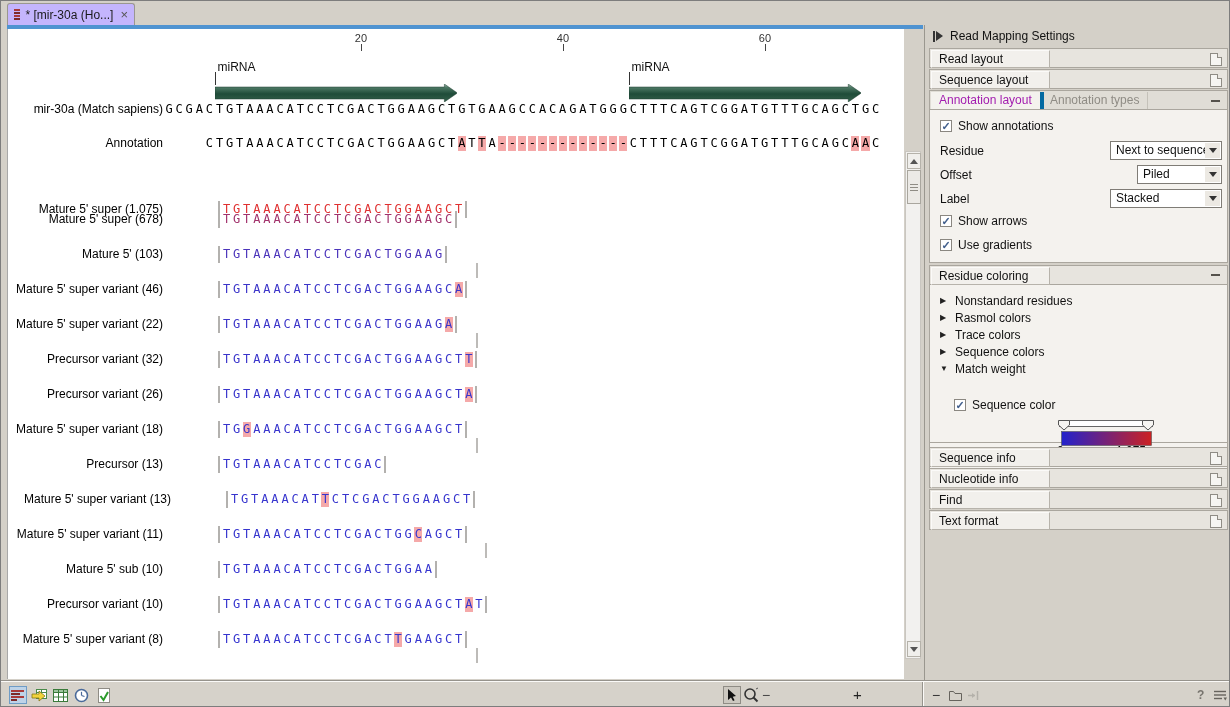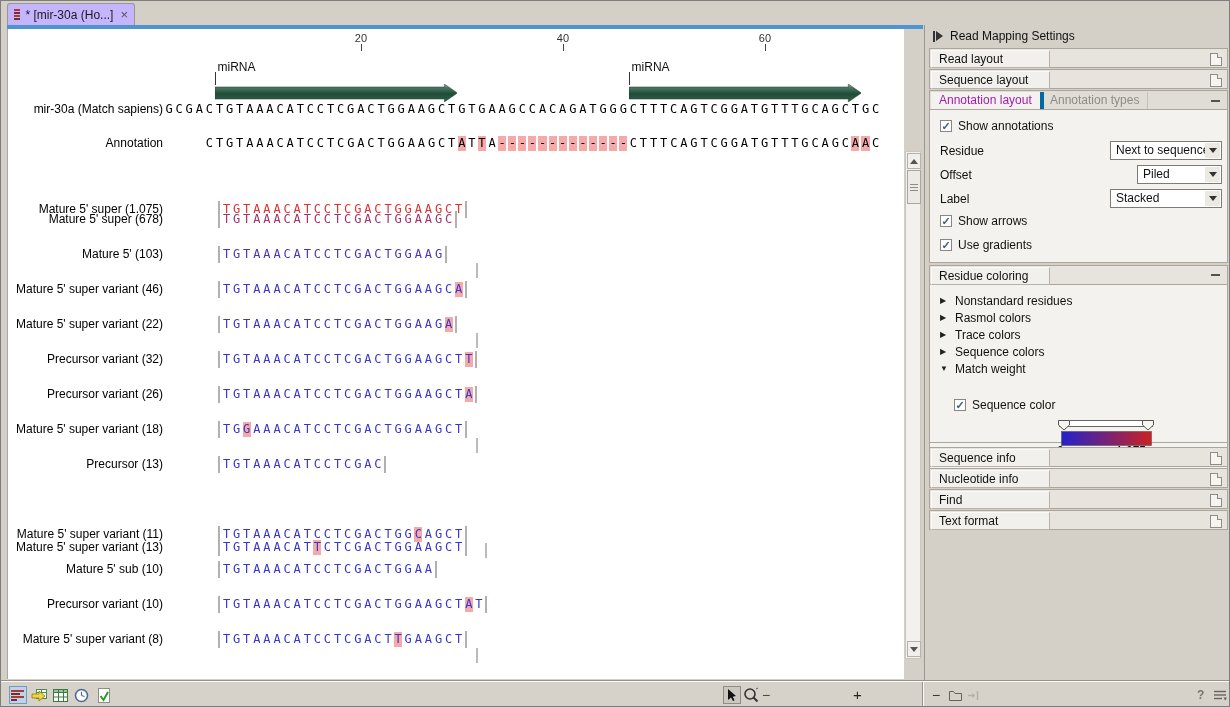--- a/index.html
+++ b/index.html
@@ -212,21 +212,21 @@
           <div class="rtick" style="left: 209.5px; top: -1px;"></div>
           <div class="rtick" style="left: 456.9px; top: -1px;"></div>
           <div class="xtick" style="left: 468.02px; top: 16px;"></div>
         </div>
         <div class="abs" style="left: 0px; top: 428px; width: 897px; height: 20px;">
           <div class="rowlabel">Precursor (13)</div>
           <div class="cells" style="left: 213.5px; color: rgb(55, 53, 206);"><span class="cell">T</span><span class="cell">G</span><span class="cell">T</span><span class="cell">A</span><span class="cell">A</span><span class="cell">A</span><span class="cell">C</span><span class="cell">A</span><span class="cell">T</span><span class="cell">C</span><span class="cell">C</span><span class="cell">T</span><span class="cell">C</span><span class="cell">G</span><span class="cell">A</span><span class="cell">C</span></div>
           <div class="rtick" style="left: 209.5px; top: -1px;"></div>
           <div class="rtick" style="left: 376.1px; top: -1px;"></div>
         </div>
-        <div class="abs" style="left: 0px; top: 463px; width: 878px; height: 20px; margin-top: 48px;">
+        <div class="abs" style="left: 8px; top: 463px; width: 878px; height: 20px;">
           <div class="rowlabel">Mature 5' super variant (13)</div>
           <div class="cells" style="left: 213.5px; color: rgb(55, 53, 206);"><span class="cell">T</span><span class="cell">G</span><span class="cell">T</span><span class="cell">A</span><span class="cell">A</span><span class="cell">A</span><span class="cell">C</span><span class="cell">A</span><span class="cell">T</span><span class="cell hl" style="background-color: rgb(245, 169, 169);">T</span><span class="cell">C</span><span class="cell">T</span><span class="cell">C</span><span class="cell">G</span><span class="cell">A</span><span class="cell">C</span><span class="cell">T</span><span class="cell">G</span><span class="cell">G</span><span class="cell">A</span><span class="cell">A</span><span class="cell">G</span><span class="cell">C</span><span class="cell">T</span></div>
           <div class="rtick" style="left: 209.5px; top: -1px;"></div>
           <div class="rtick" style="left: 456.9px; top: -1px;"></div>
         </div>
         <div class="abs" style="left: 0px; top: 498px; width: 897px; height: 20px;">
           <div class="rowlabel">Mature 5' super variant (11)</div>
           <div class="cells" style="left: 213.5px; color: rgb(54, 53, 206);"><span class="cell">T</span><span class="cell">G</span><span class="cell">T</span><span class="cell">A</span><span class="cell">A</span><span class="cell">A</span><span class="cell">C</span><span class="cell">A</span><span class="cell">T</span><span class="cell">C</span><span class="cell">C</span><span class="cell">T</span><span class="cell">C</span><span class="cell">G</span><span class="cell">A</span><span class="cell">C</span><span class="cell">T</span><span class="cell">G</span><span class="cell">G</span><span class="cell hl" style="background-color: rgb(245, 169, 169);">C</span><span class="cell">A</span><span class="cell">G</span><span class="cell">C</span><span class="cell">T</span></div>
           <div class="rtick" style="left: 209.5px; top: -1px;"></div>
           <div class="rtick" style="left: 456.9px; top: -1px;"></div>

